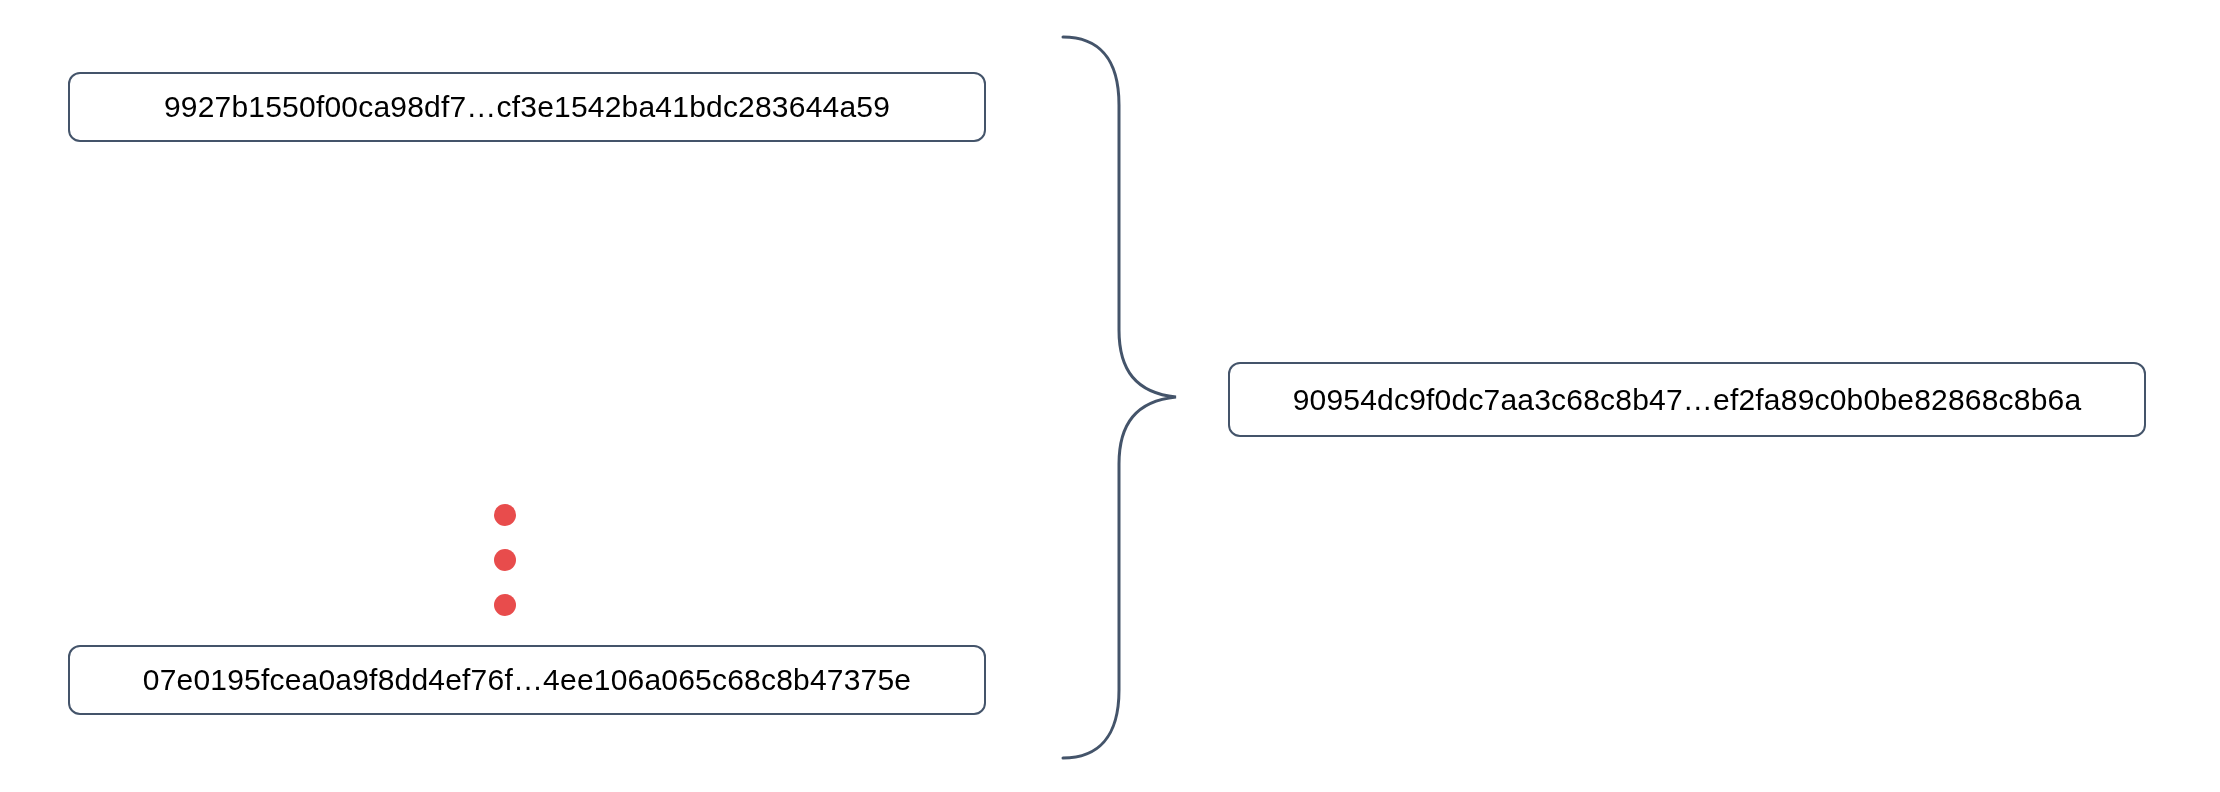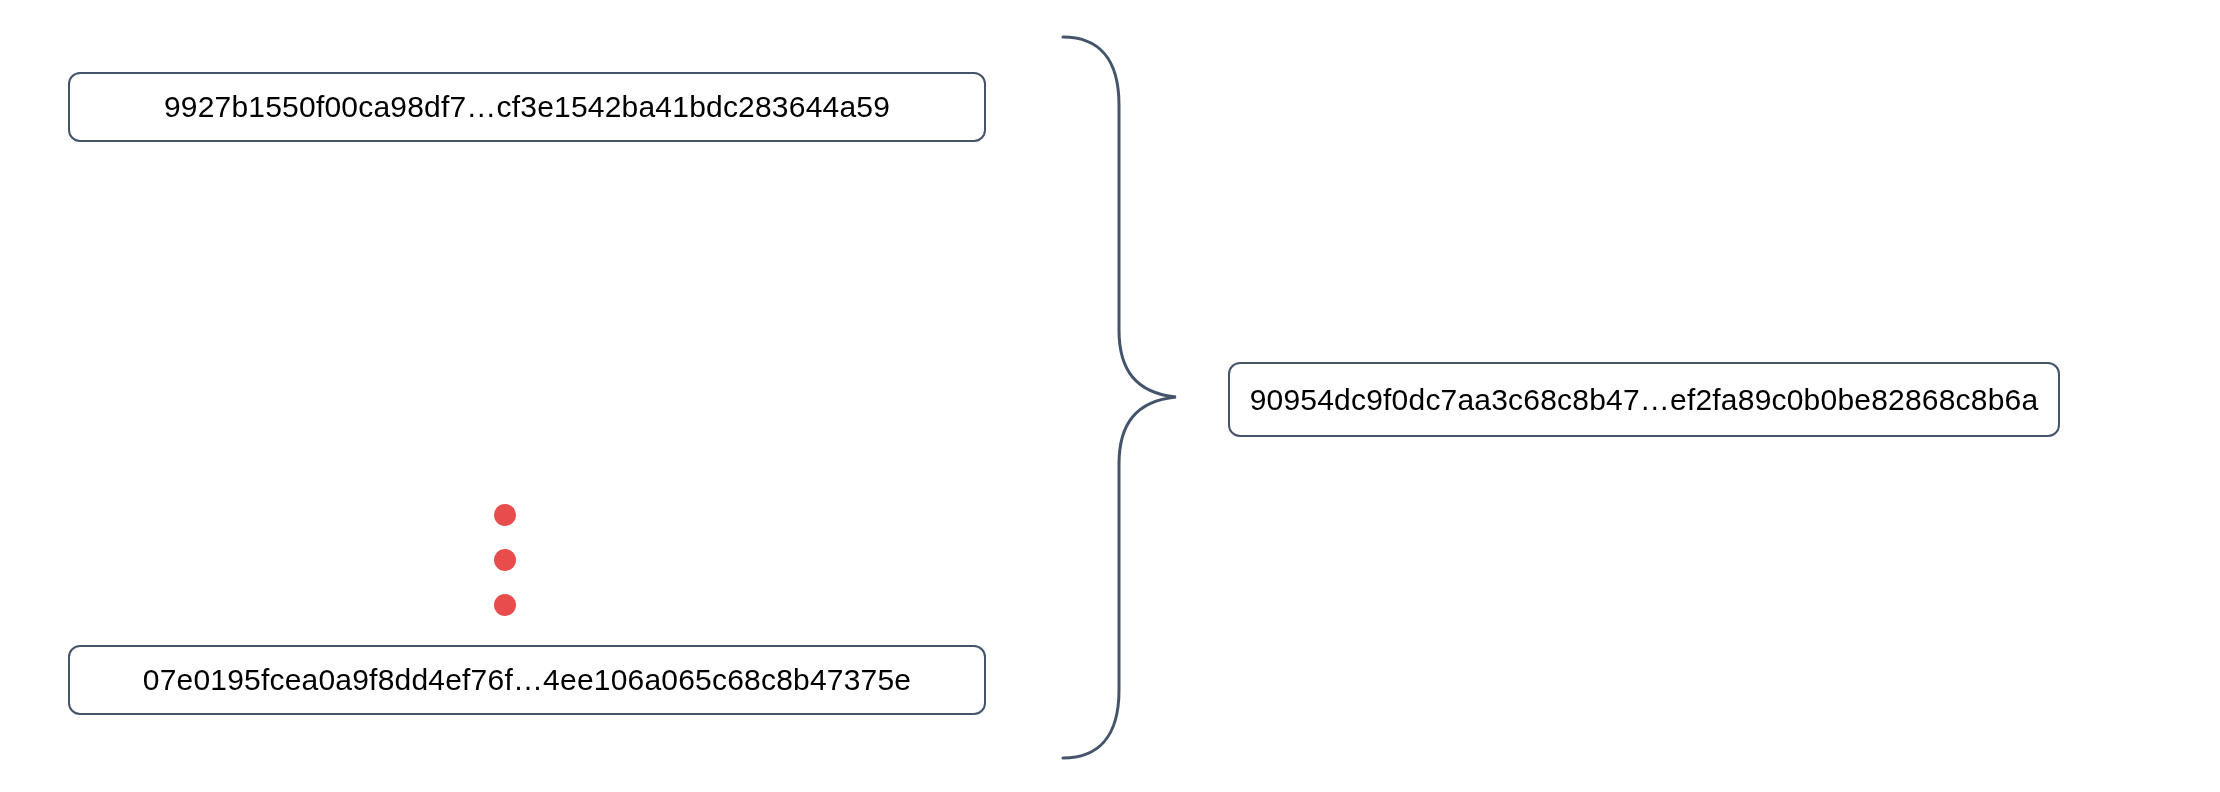--- a/index.html
+++ b/index.html
@@ -31,21 +31,21 @@
     white-space: nowrap;
   }
   .hash-box.box-1 { top: 72px; }
   .hash-box.box-2 { top: 180px; }
   .hash-box.box-3 { top: 290px; }
   .hash-box.box-4 { top: 400px; }
   .hash-box.box-5 { top: 645px; }
   .hash-box.result {
     left: 1228px;
     top: 362px;
-    width: 832px;
+    width: 918px;
     height: 75px;
   }
   .dots {
     position: absolute;
     left: 494px;
     top: 504px;
     width: 22px;
     height: 112px;
     display: flex;
     flex-direction: column;

